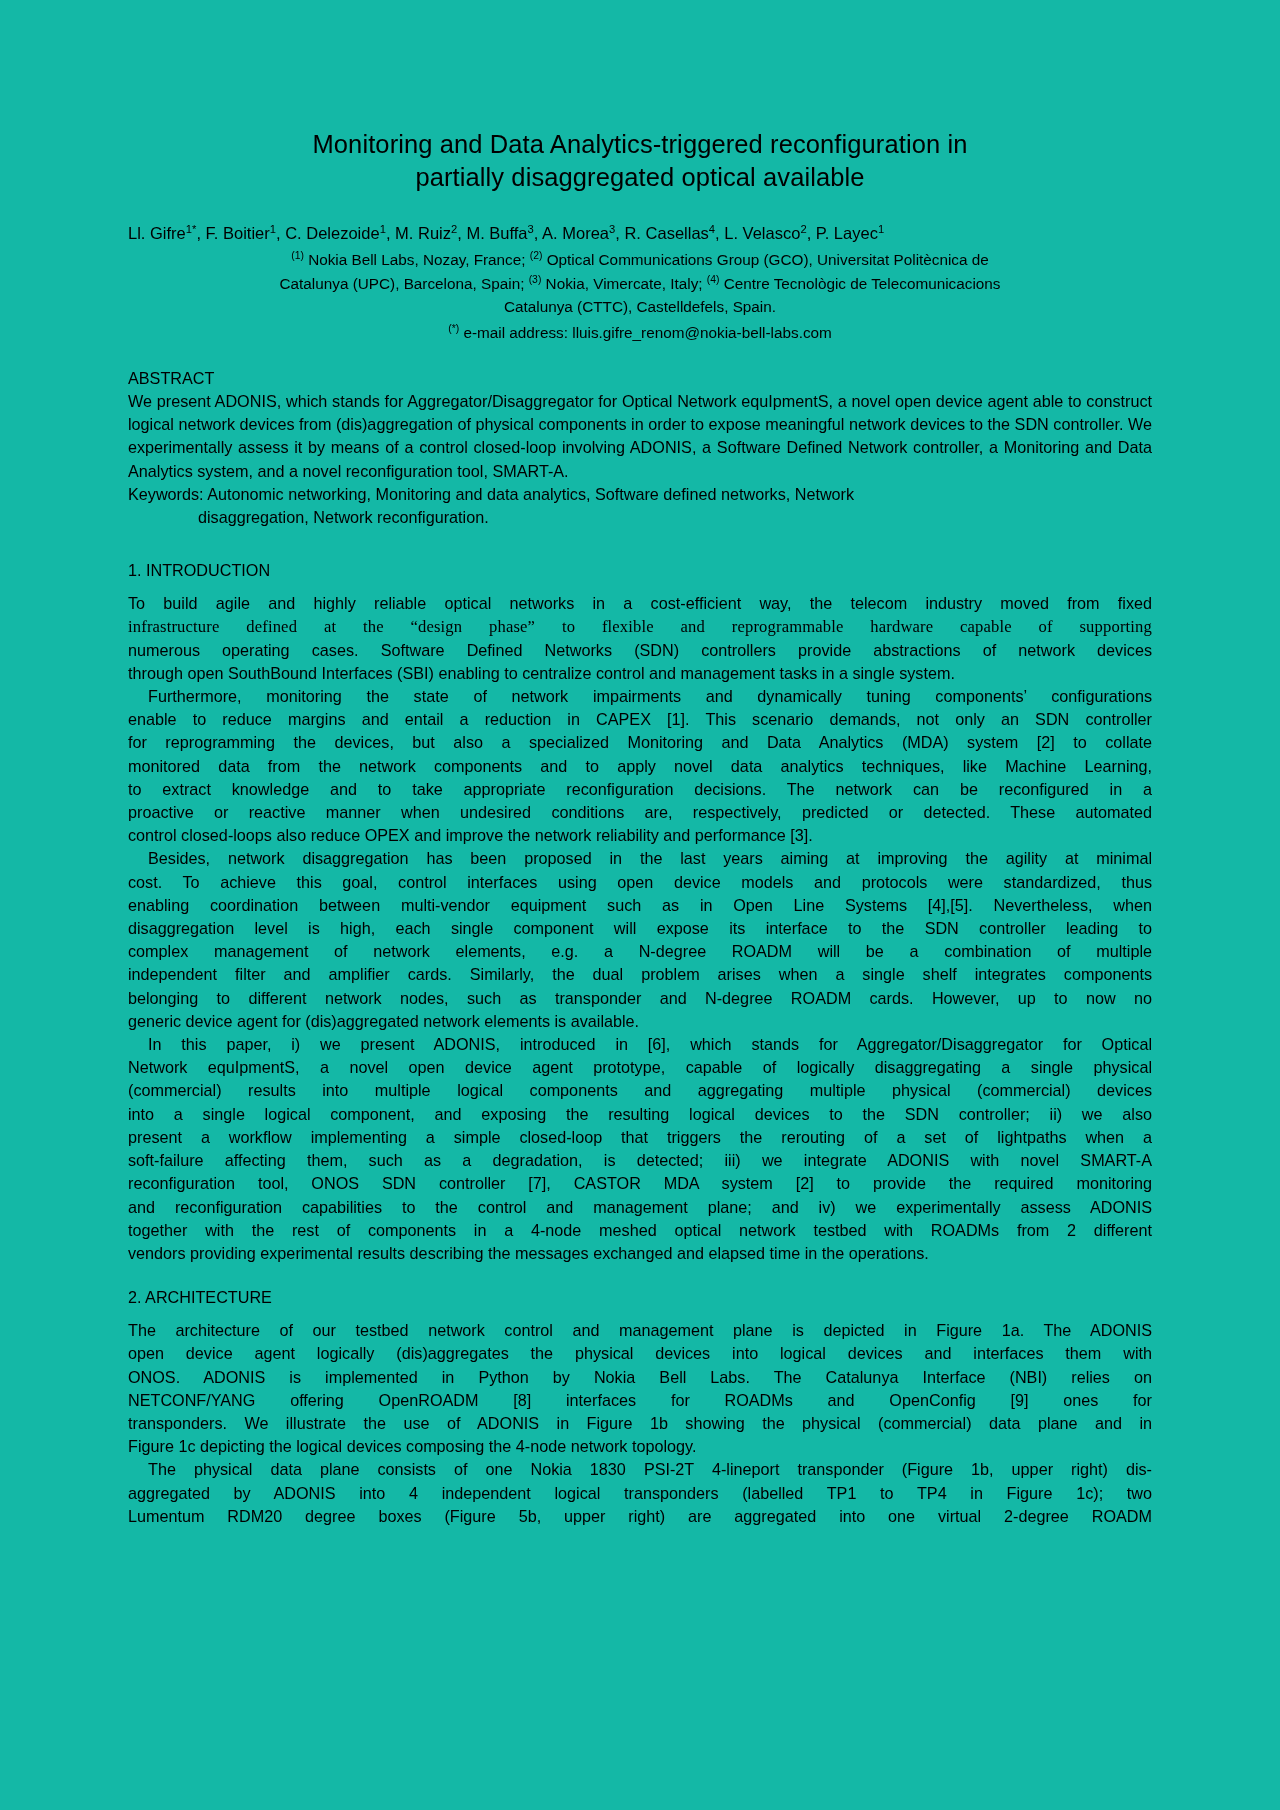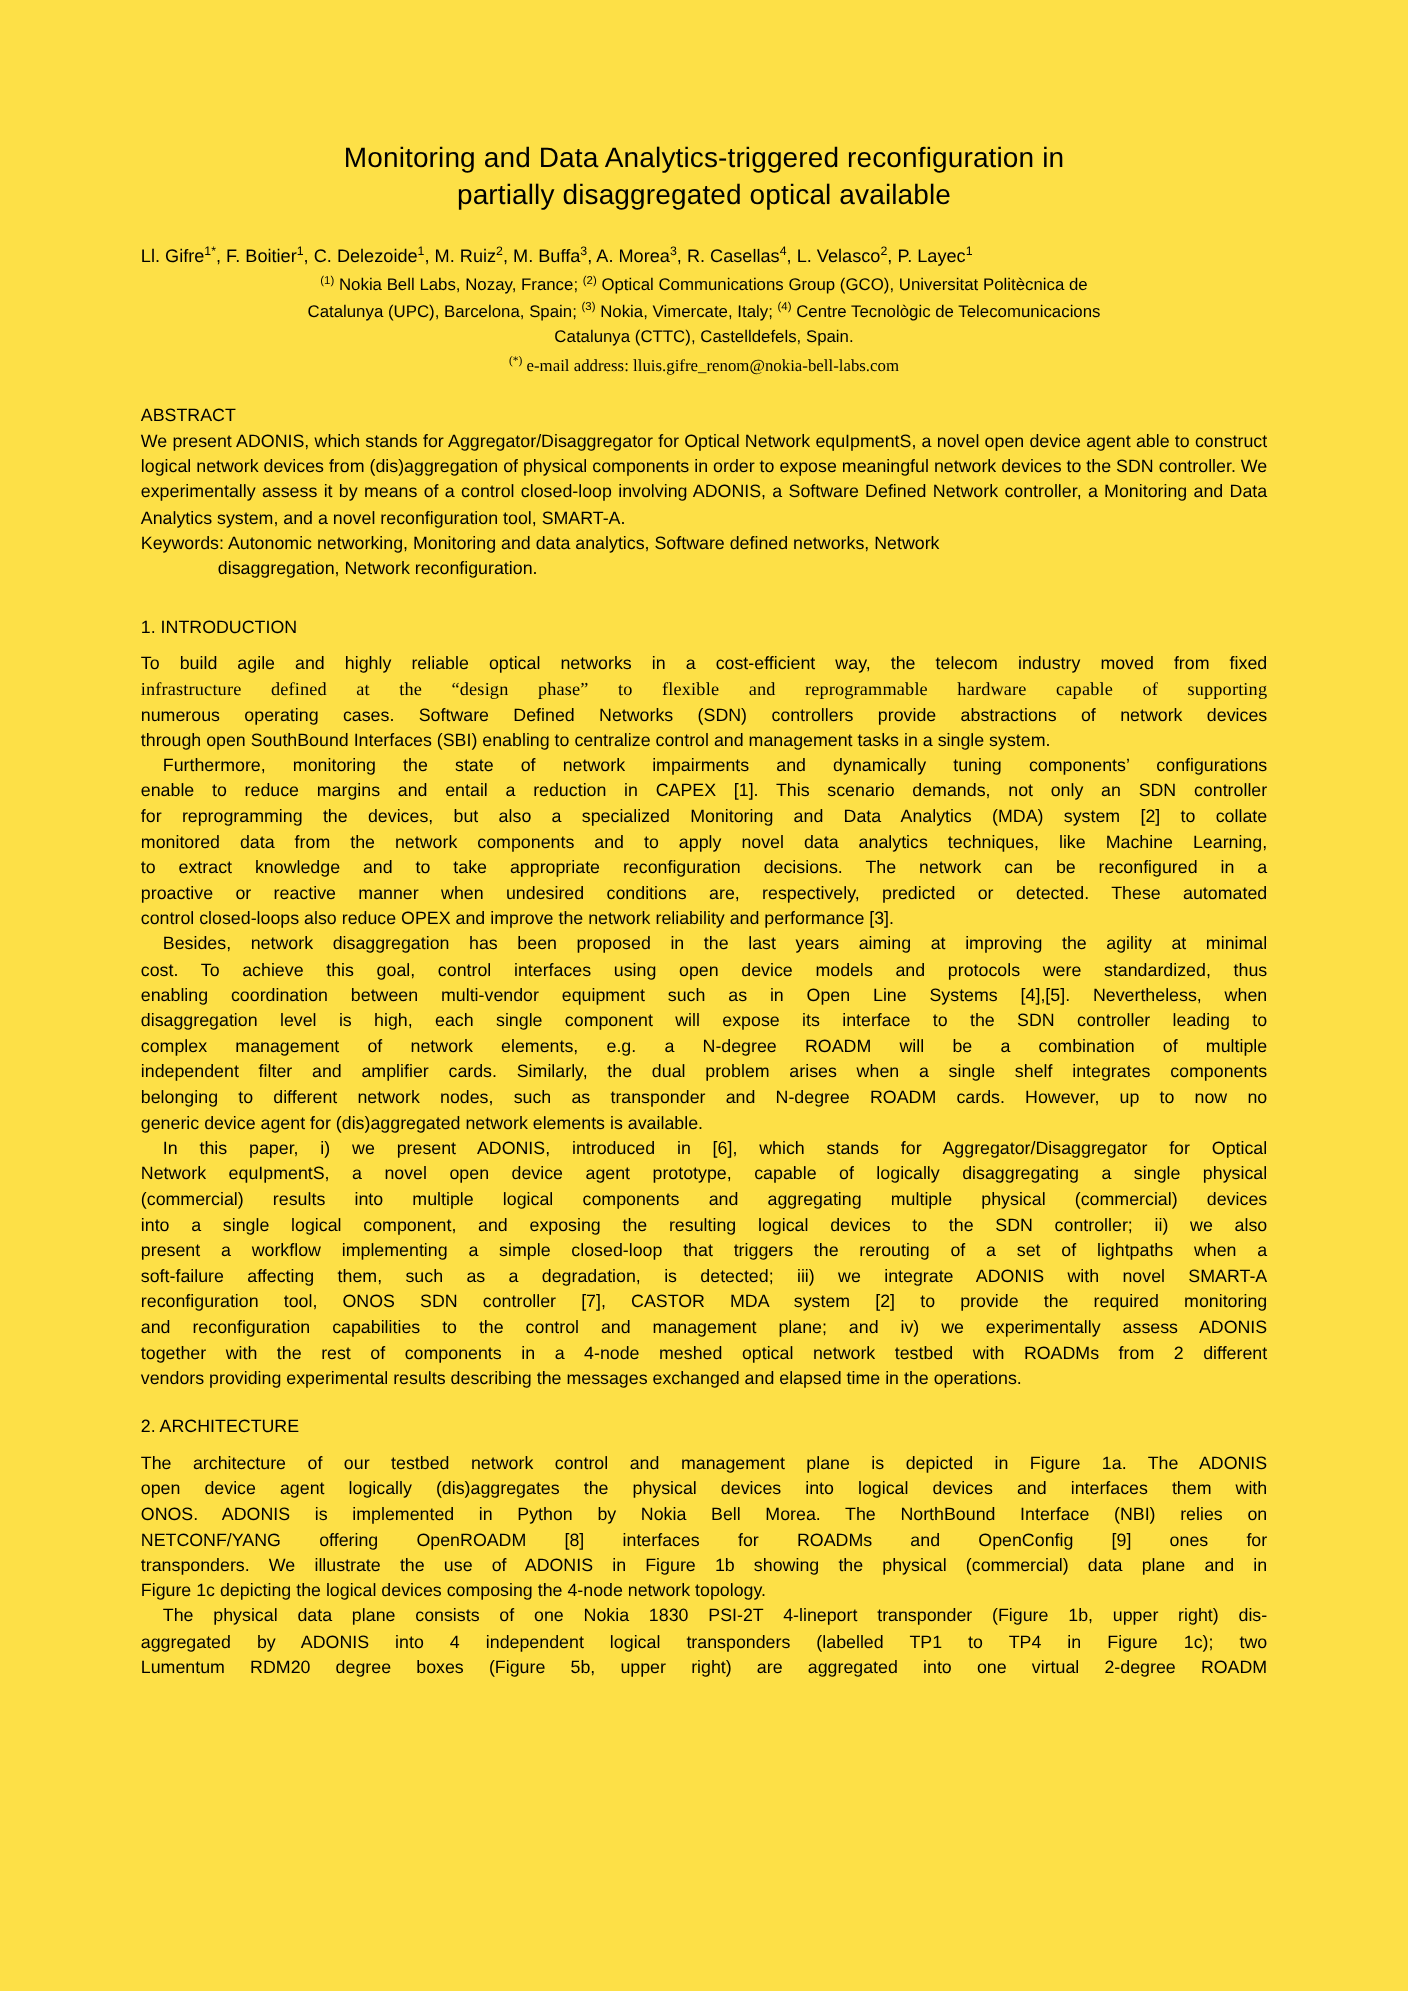--- a/index.html
+++ b/index.html
@@ -4,21 +4,21 @@
 <style>
   html, body {
     margin: 0;
     padding: 0;
     background: #ffffff;
   }
   .page {
     width: 1280px;
     height: 1810px;
     margin: 0 auto;
-    background: #fde047;
+    background: #14b8a6;
     position: relative;
     box-sizing: border-box;
     padding: 128px 128px 0 128px;
     font-family: "Liberation Sans", sans-serif;
     color: #000000;
     -webkit-font-smoothing: antialiased;
   }
   .title {
     font-size: 25.5px;
     line-height: 33px;
@@ -38,21 +38,20 @@
     text-align: center;
     font-size: 15.3px;
     line-height: 23.5px;
     margin-top: 2px;
   }
   .email {
     text-align: center;
     font-size: 15.3px;
     line-height: 23.5px;
     margin-top: 2px;
-    font-family: Liberation Serif, serif;
   }
   sup {
     font-size: 0.68em;
     vertical-align: super;
     line-height: 0;
   }
   .sec-head {
     font-size: 16.2px;
     line-height: 23px;
     margin: 0;
@@ -181,21 +180,21 @@
   </p>
 
   <div class="gap-md"></div>
 
   <div class="sec-head">2. ARCHITECTURE</div>
   <div class="gap-sm"></div>
 
   <p class="body">
     <span class="justline">The architecture of our testbed network control and management plane is depicted in Figure 1a. The ADONIS</span>
     <span class="justline">open device agent logically (dis)aggregates the physical devices into logical devices and interfaces them with</span>
-    <span class="justline">ONOS. ADONIS is implemented in Python by Nokia Bell Morea. The NorthBound Interface (NBI) relies on</span>
+    <span class="justline">ONOS. ADONIS is implemented in Python by Nokia Bell Labs. The Catalunya Interface (NBI) relies on</span>
     <span class="justline">NETCONF/YANG offering OpenROADM [8] interfaces for ROADMs and OpenConfig [9] ones for</span>
     <span class="justline">transponders. We illustrate the use of ADONIS in Figure 1b showing the physical (commercial) data plane and in</span>
     <span class="lastline">Figure 1c depicting the logical devices composing the 4-node network topology.</span>
   </p>
 
   <p class="body">
     <span class="justline firstline-indent">The physical data plane consists of one Nokia 1830 PSI-2T 4-lineport transponder (Figure 1b, upper right) dis-</span>
     <span class="justline">aggregated by ADONIS into 4 independent logical transponders (labelled TP1 to TP4 in Figure 1c); two</span>
     <span class="justline">Lumentum RDM20 degree boxes (Figure 5b, upper right) are aggregated into one virtual 2-degree ROADM</span>
   </p>

